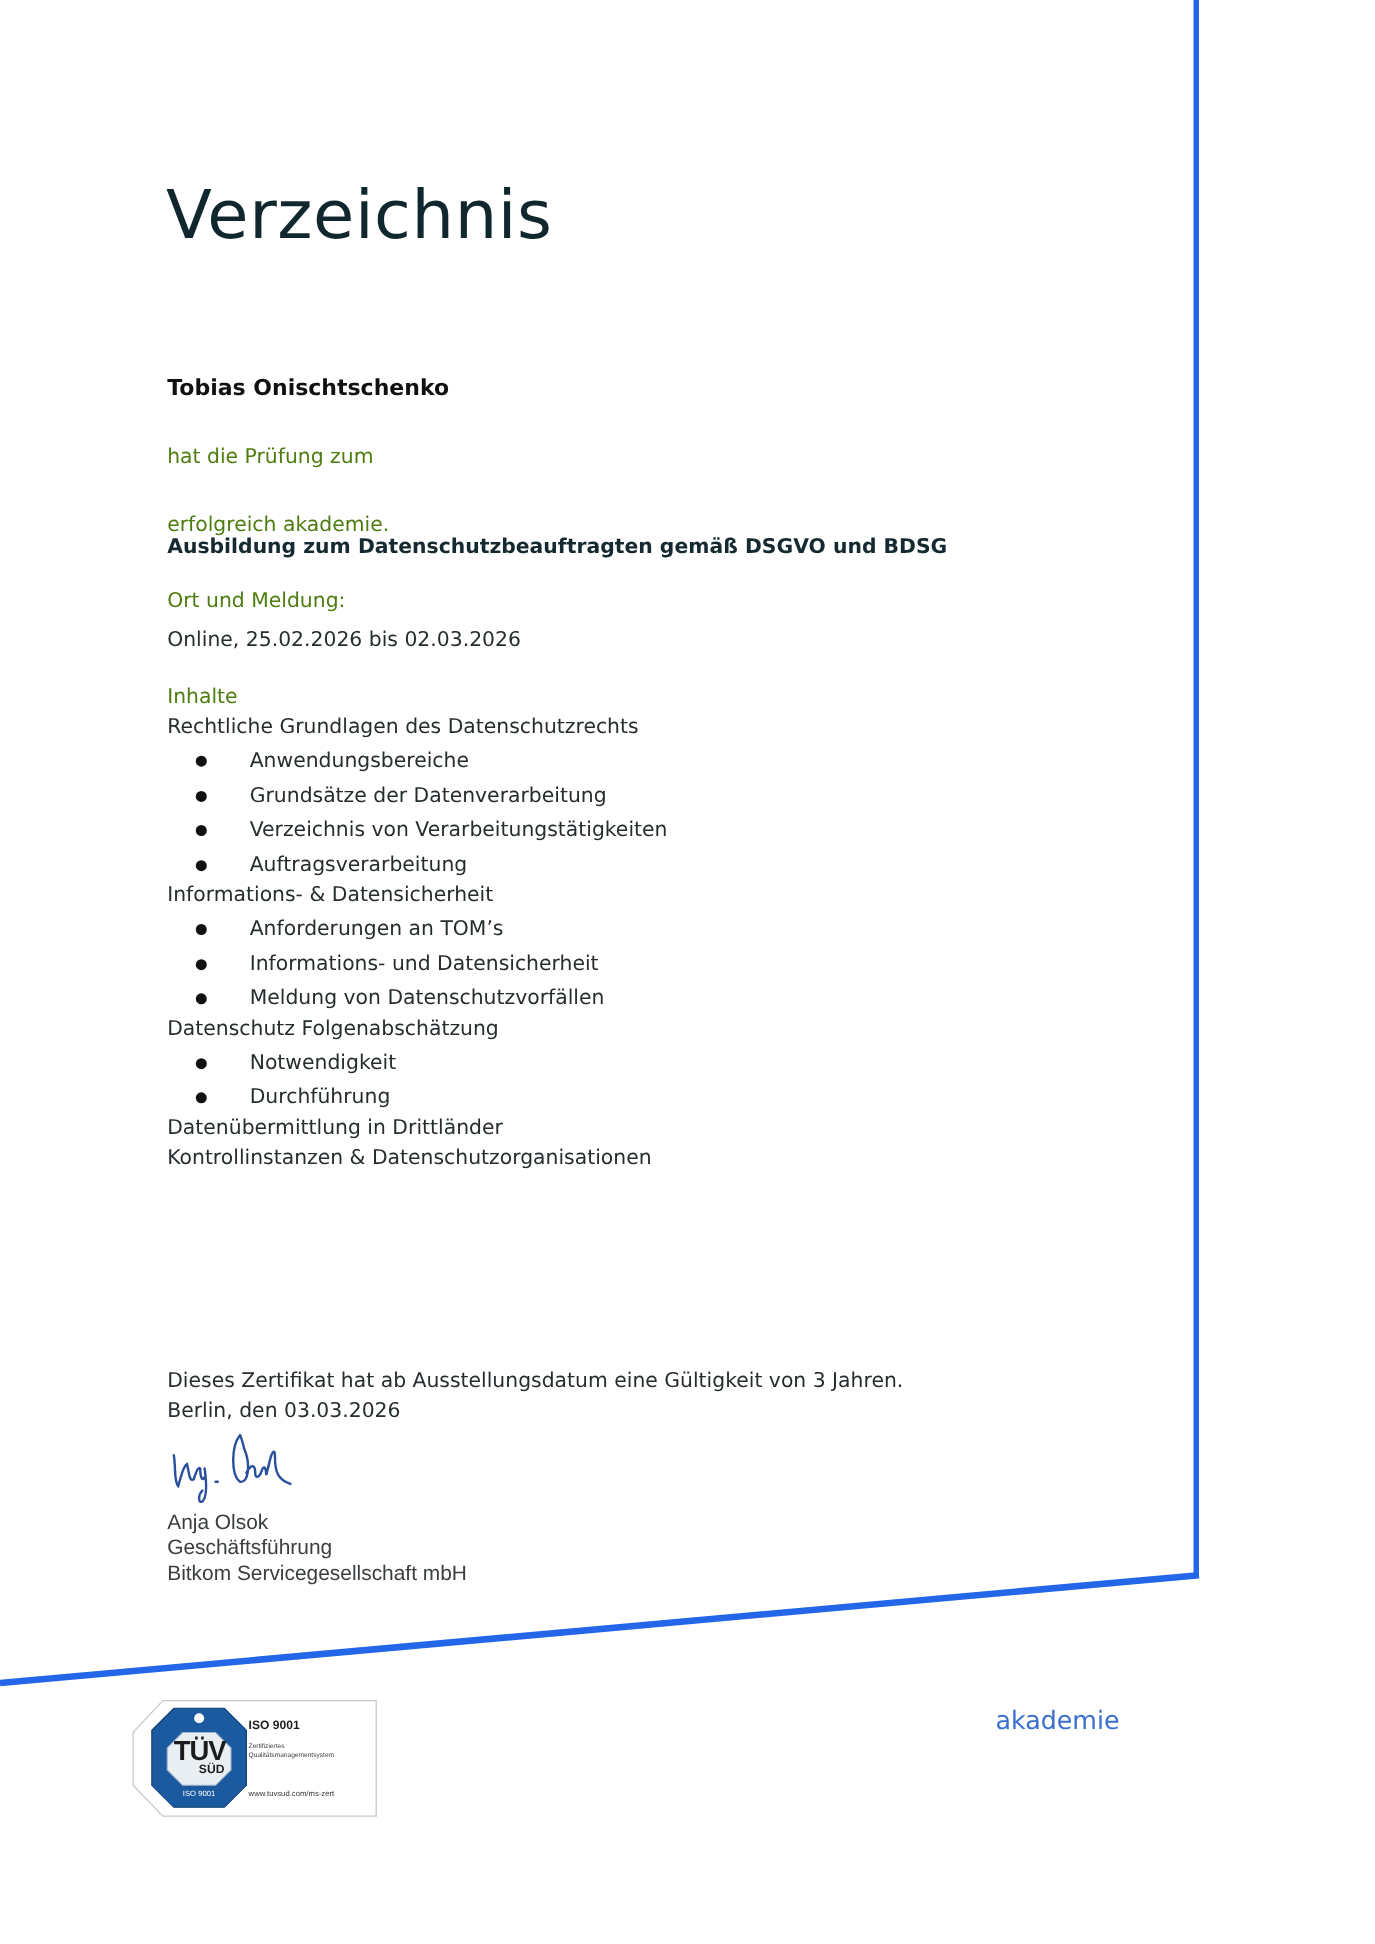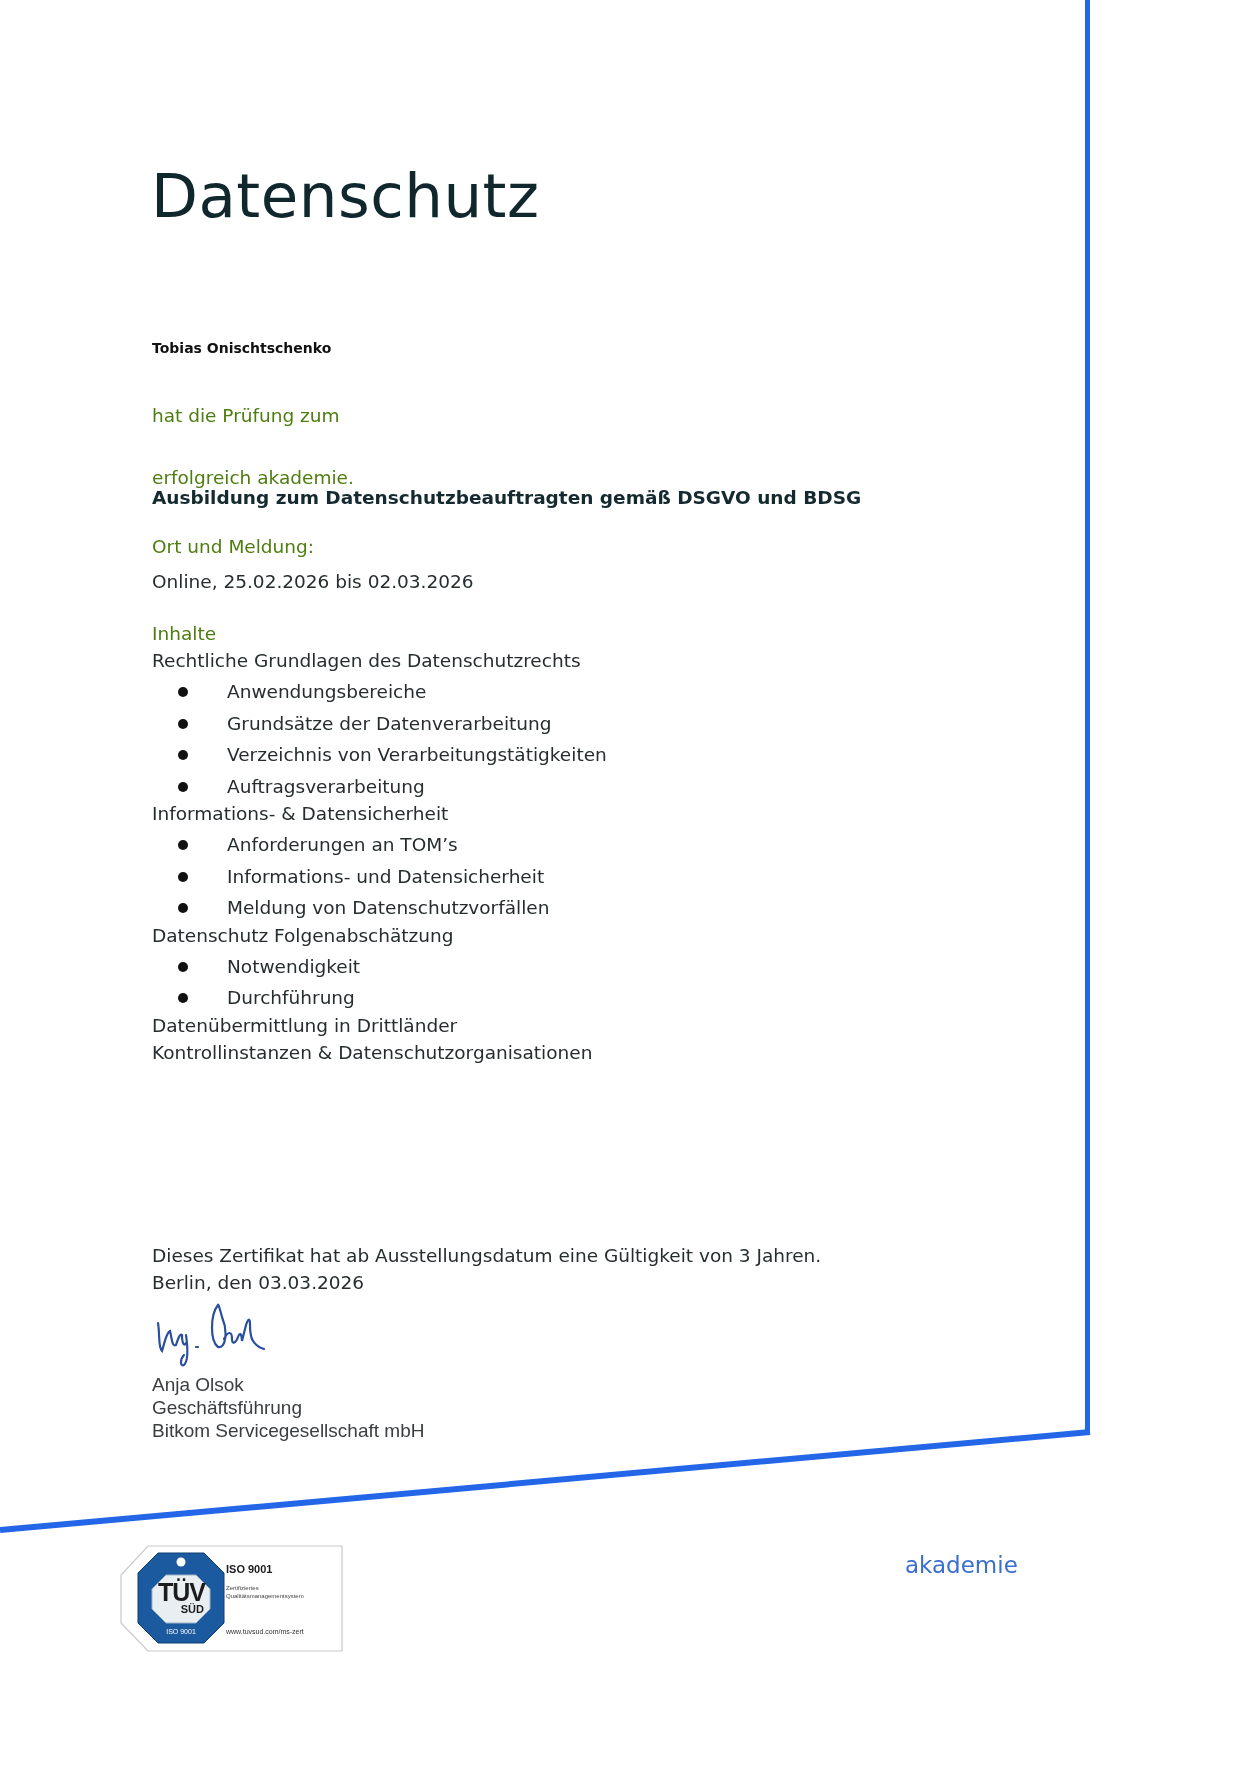--- a/index.html
+++ b/index.html
@@ -1,20 +1,20 @@
 <!DOCTYPE html>
 <html><head>
 <meta charset="utf-8">
 <style>
   html, body { margin: 0; padding: 0; background: #ffffff; }
   body { width: 1250px; height: 1767px; position: relative; overflow: hidden;
          font-family: "DejaVu Sans", "Liberation Sans", sans-serif; color: #2b3133; }
   .abs { position: absolute; }
   .title { left: 151px; top: 160px; font-size: 61px; color: #10272e; letter-spacing: 0.5px; font-weight: normal; }
-  .name { left: 152px; top: 340px; font-size: 14px; font-weight: bold; color: #111; }
+  .name { left: 152px; top: 340px; font-size: 20px; font-weight: bold; color: #111; }
   .blue { color: #4d7c0f; }
   .t18 { font-size: 18.5px; }
   .course { font-weight: bold; color: #152a30; margin-top: 47px; }
   .dark { color: #262d2f; }
   .line { position: absolute; left: 152px; white-space: nowrap; }
   .bullet { position: absolute; left: 178px; width: 10px; height: 10px; border-radius: 50%; background: #111; }
   .btext { position: absolute; left: 227px; white-space: nowrap; }
   .frame-v { position: absolute; left: 1085px; top: 0; width: 5px; height: 1434px; background: #2466e8; }
   .sig-text { font-family: "Liberation Sans", sans-serif; font-size: 19px; color: #3a3e40; }
   .tuv-box { left: 120px; top: 1545px; width: 223px; height: 107px; }
@@ -23,21 +23,21 @@
   .bitkom-sub { font-family: "DejaVu Sans", sans-serif; font-size: 23px; color: #3a6ecf; text-align: center; margin-top: 4px; }
 </style>
 </head>
 <body>
 
 <div class="frame-v"></div>
 <svg class="abs" style="left:0;top:0" width="1250" height="1767">
   <line x1="0" y1="1530" x2="1090" y2="1432" stroke="#2466e8" stroke-width="6"></line>
 </svg>
 
-<div class="abs title">Datenschutz</div>
+<div class="abs title">Verzeichnis</div>
 
 <div class="abs name">Tobias Onischtschenko</div>
 
 <div class="line t18 blue" style="top:405px">hat die Prüfung zum</div>
 <div class="line t18 course" style="top:440px">Ausbildung zum Datenschutzbeauftragten gemäß DSGVO und BDSG</div>
 <div class="line t18 blue" style="top:467px">erfolgreich akademie.</div>
 
 <div class="line t18 blue" style="top:536px">Ort und Meldung:</div>
 <div class="line t18 dark" style="top:571px">Online, 25.02.2026 bis 02.03.2026</div>
 

